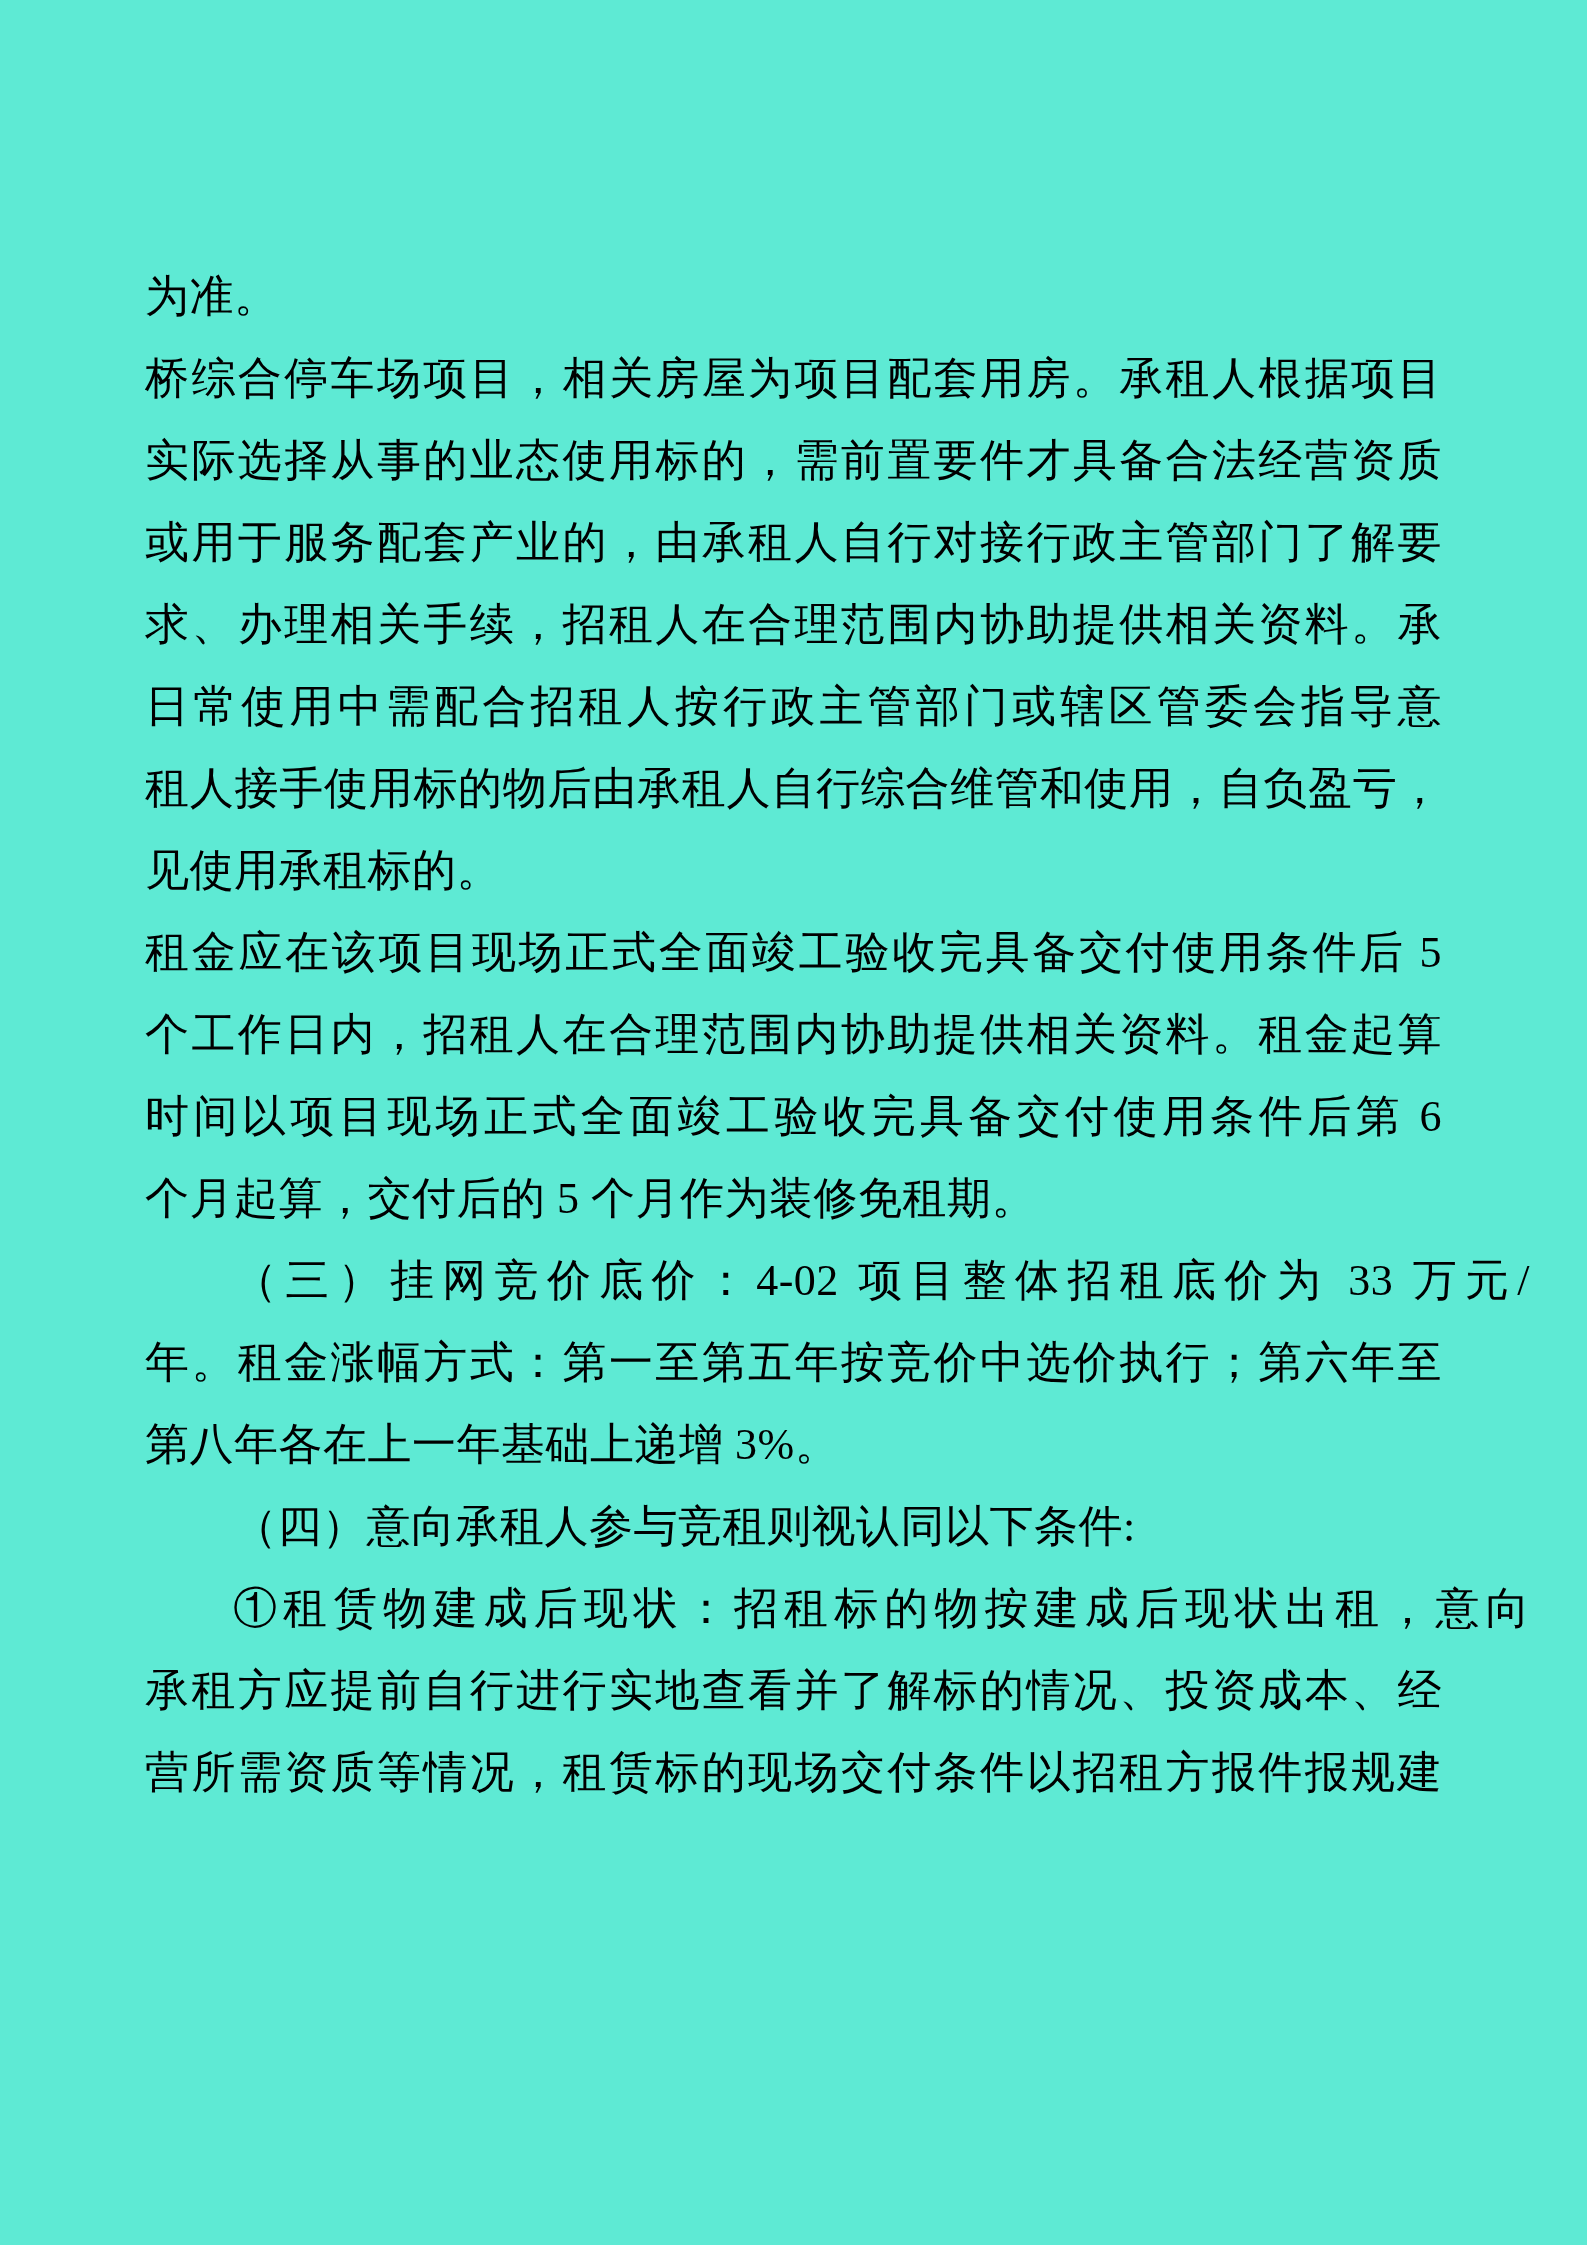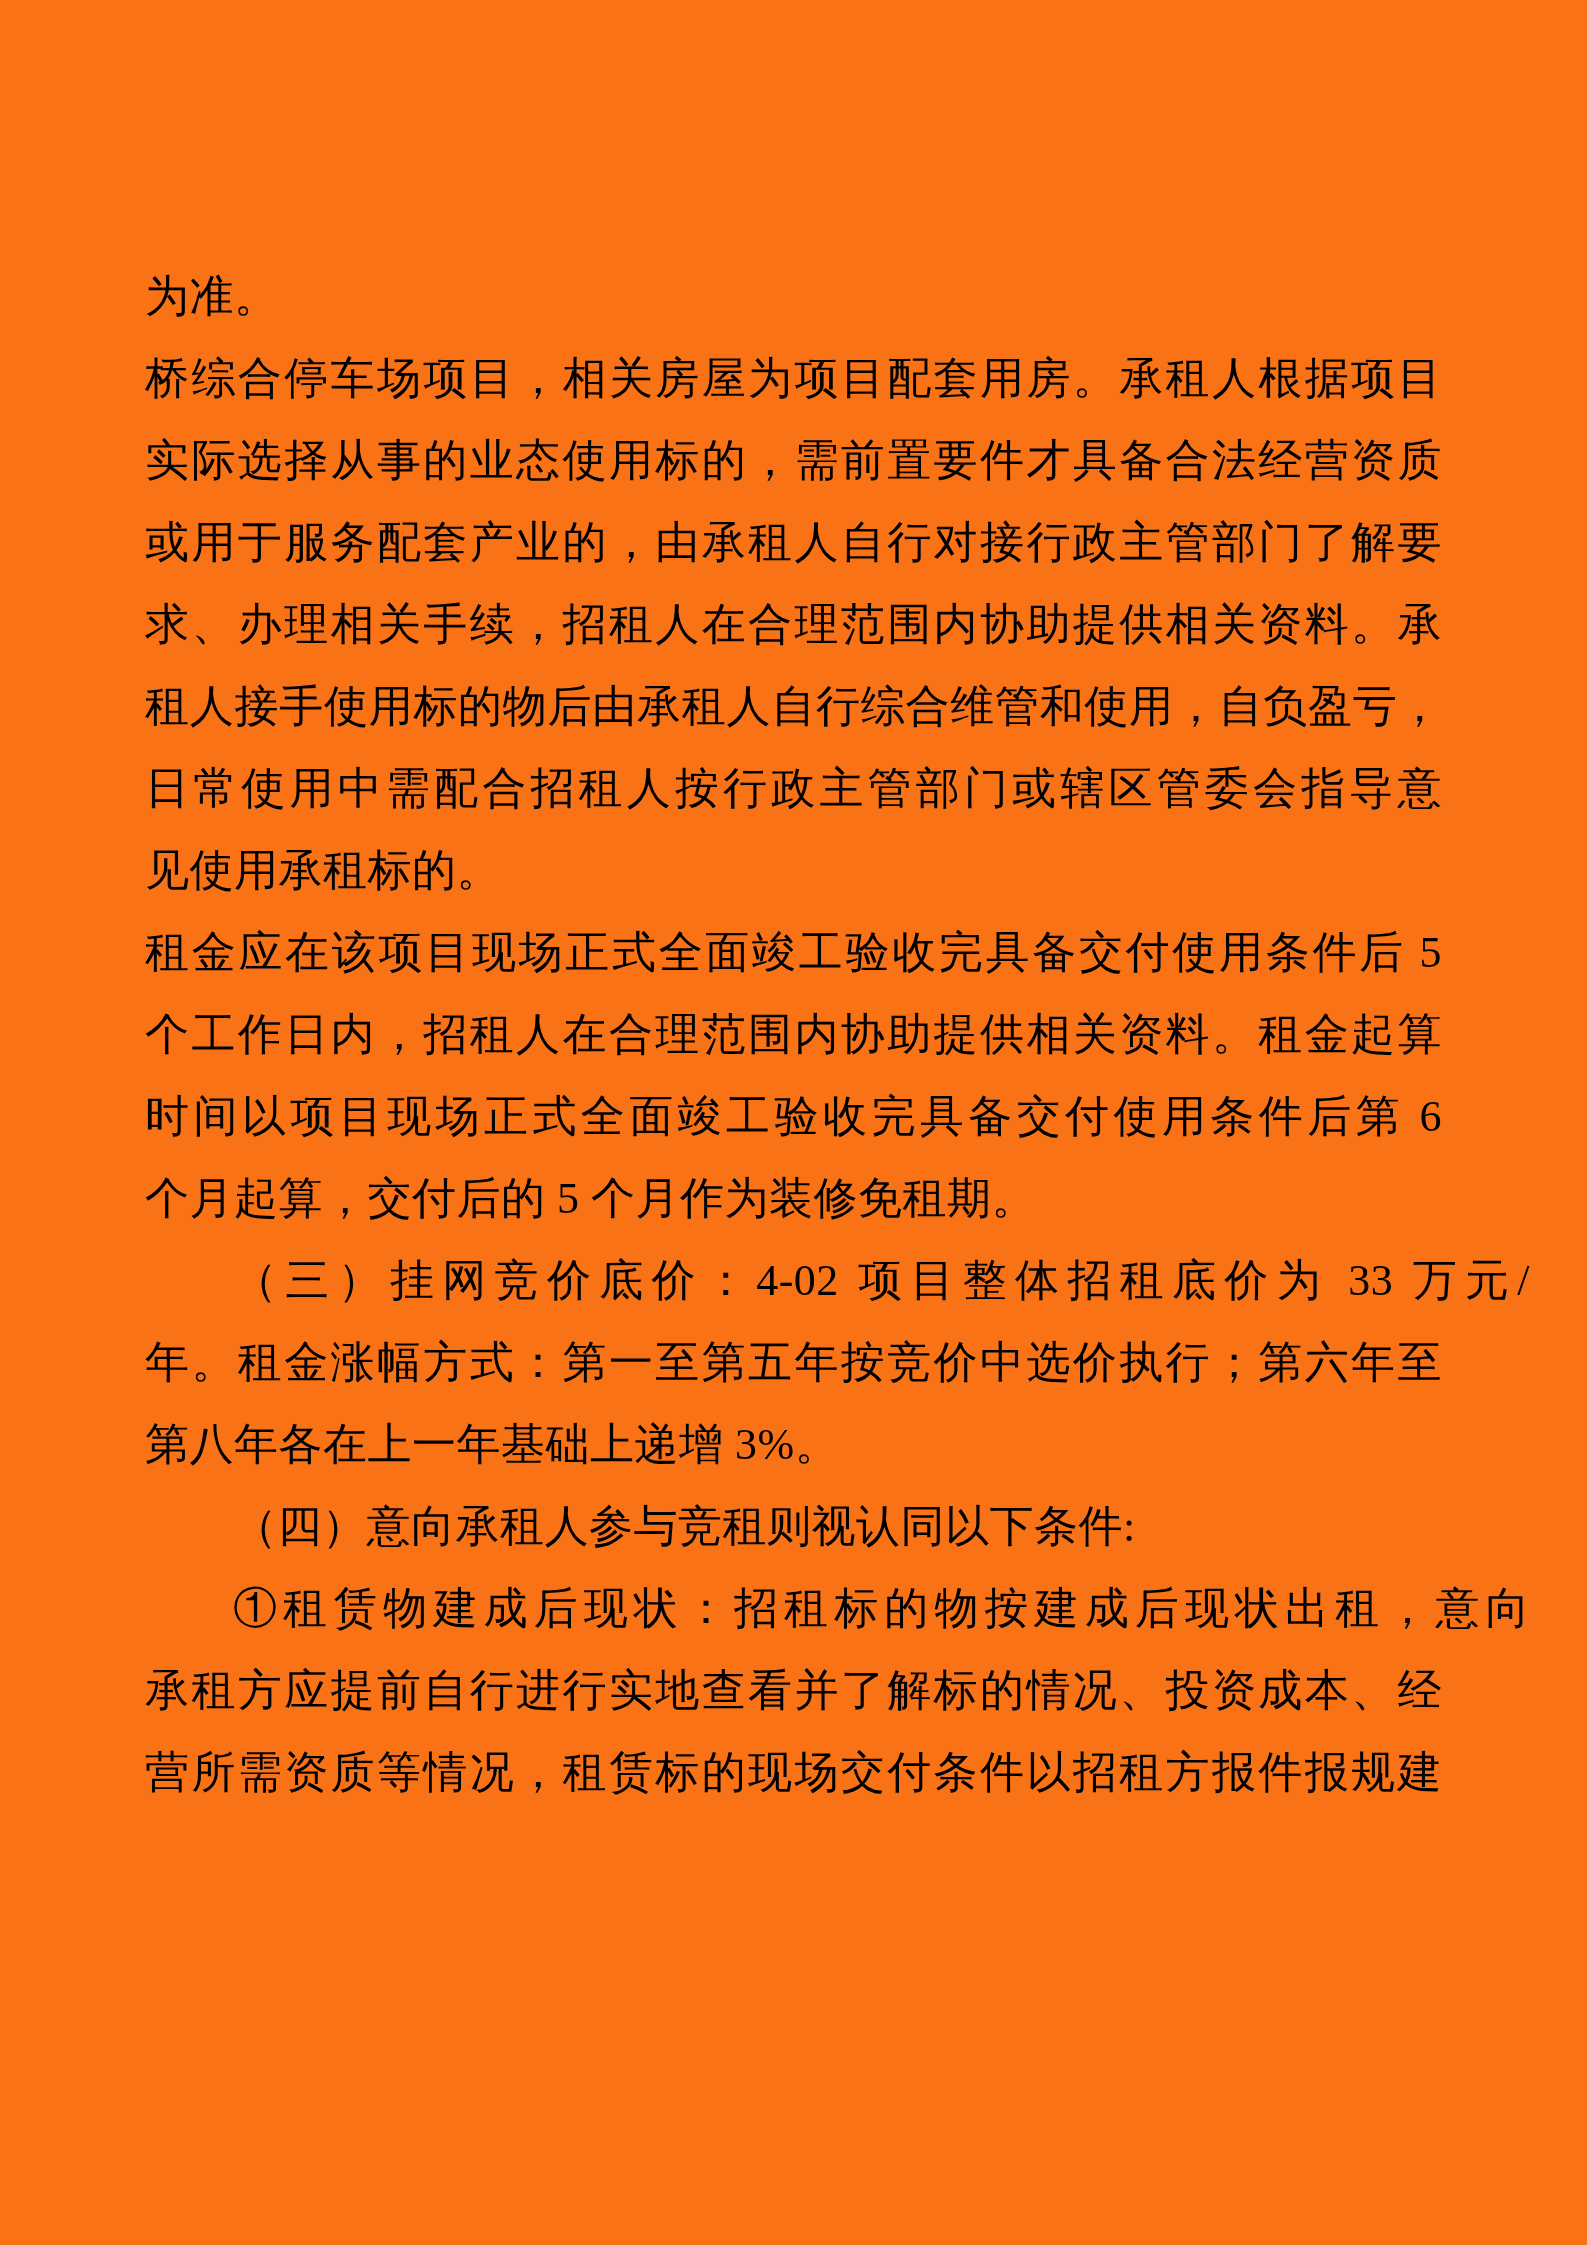--- a/index.html
+++ b/index.html
@@ -4,21 +4,21 @@
 <style>
   html, body {
     margin: 0;
     padding: 0;
     background: #ffffff;
   }
   .page {
     position: relative;
     width: 1587px;
     height: 2245px;
-    background: #f97316;
+    background: #5eead4;
     overflow: hidden;
   }
   .doc-body {
     position: absolute;
     left: 145px;
     top: 256px;
     width: 1297px;
     color: #000000;
     font-family: "Liberation Serif", "DejaVu Serif", serif;
     font-size: 44px;
@@ -50,22 +50,22 @@
 
 <div class="page">
   <div class="doc-body">
 
     <div class="line">为准。</div>
 
     <div class="line j">桥综合停车场项目，相关房屋为项目配套用房。承租人根据项目</div>
     <div class="line j">实际选择从事的业态使用标的，需前置要件才具备合法经营资质</div>
     <div class="line j">或用于服务配套产业的，由承租人自行对接行政主管部门了解要</div>
     <div class="line j">求、办理相关手续，招租人在合理范围内协助提供相关资料。承</div>
+    <div class="line j">日常使用中需配合招租人按行政主管部门或辖区管委会指导意</div>
     <div class="line j">租人接手使用标的物后由承租人自行综合维管和使用，自负盈亏，</div>
-    <div class="line j">日常使用中需配合招租人按行政主管部门或辖区管委会指导意</div>
     <div class="line">见使用承租标的。</div>
 
     <div class="line j">租金应在该项目现场正式全面竣工验收完具备交付使用条件后 5</div>
     <div class="line j">个工作日内，招租人在合理范围内协助提供相关资料。租金起算</div>
     <div class="line j">时间以项目现场正式全面竣工验收完具备交付使用条件后第 6</div>
     <div class="line">个月起算，交付后的 5 个月作为装修免租期。</div>
 
     <div class="line j indent">（三）挂网竞价底价：4-02 项目整体招租底价为 33 万元/</div>
     <div class="line j">年。租金涨幅方式：第一至第五年按竞价中选价执行；第六年至</div>
     <div class="line">第八年各在上一年基础上递增 3%。</div>

